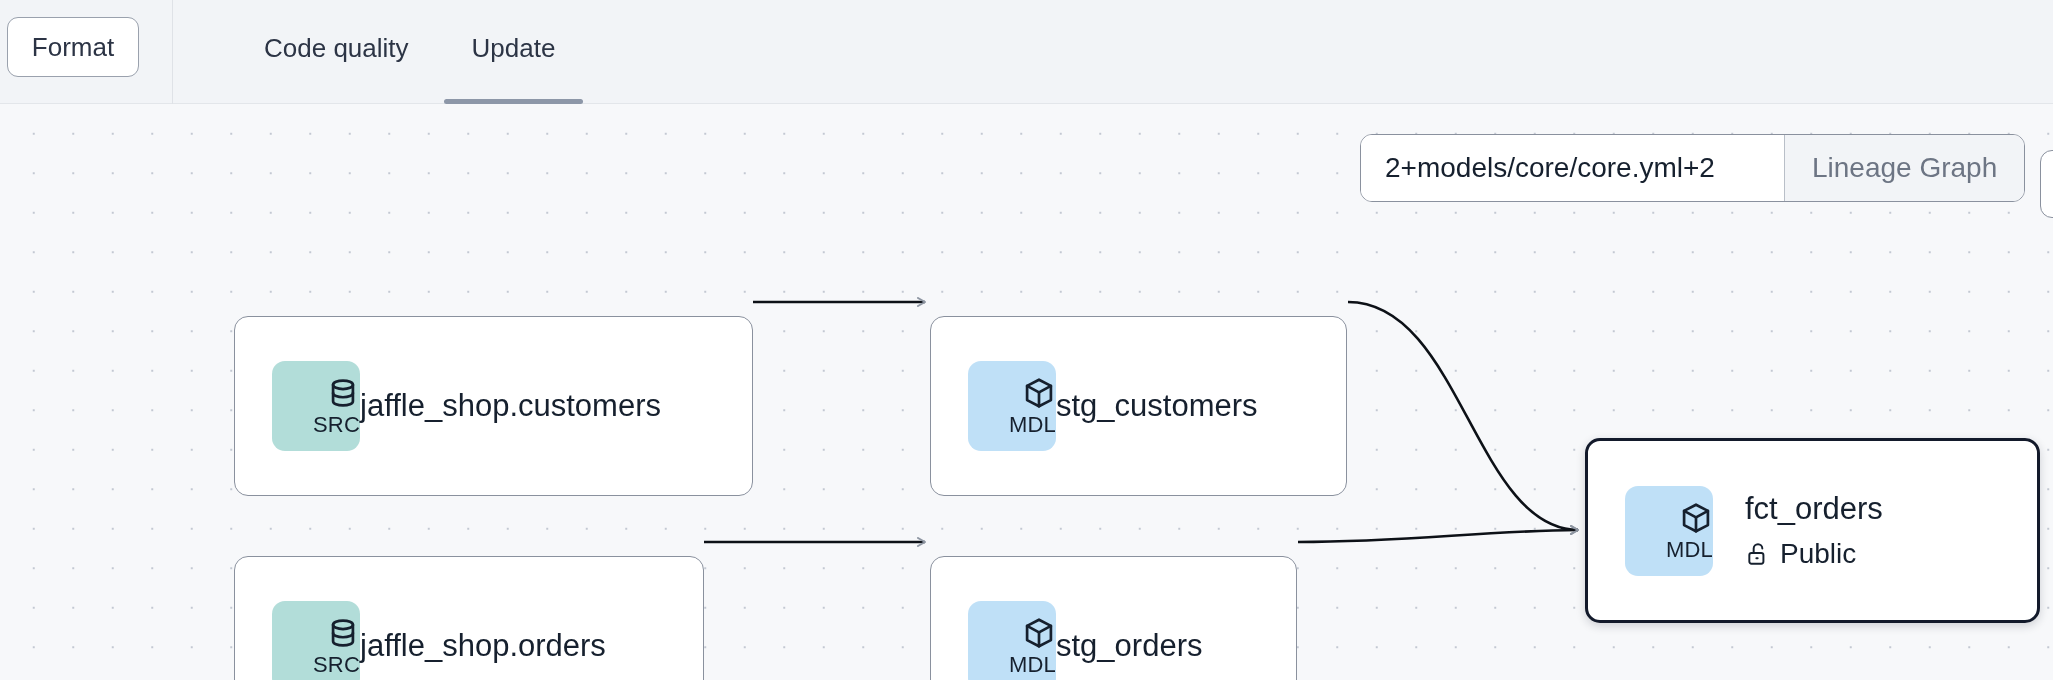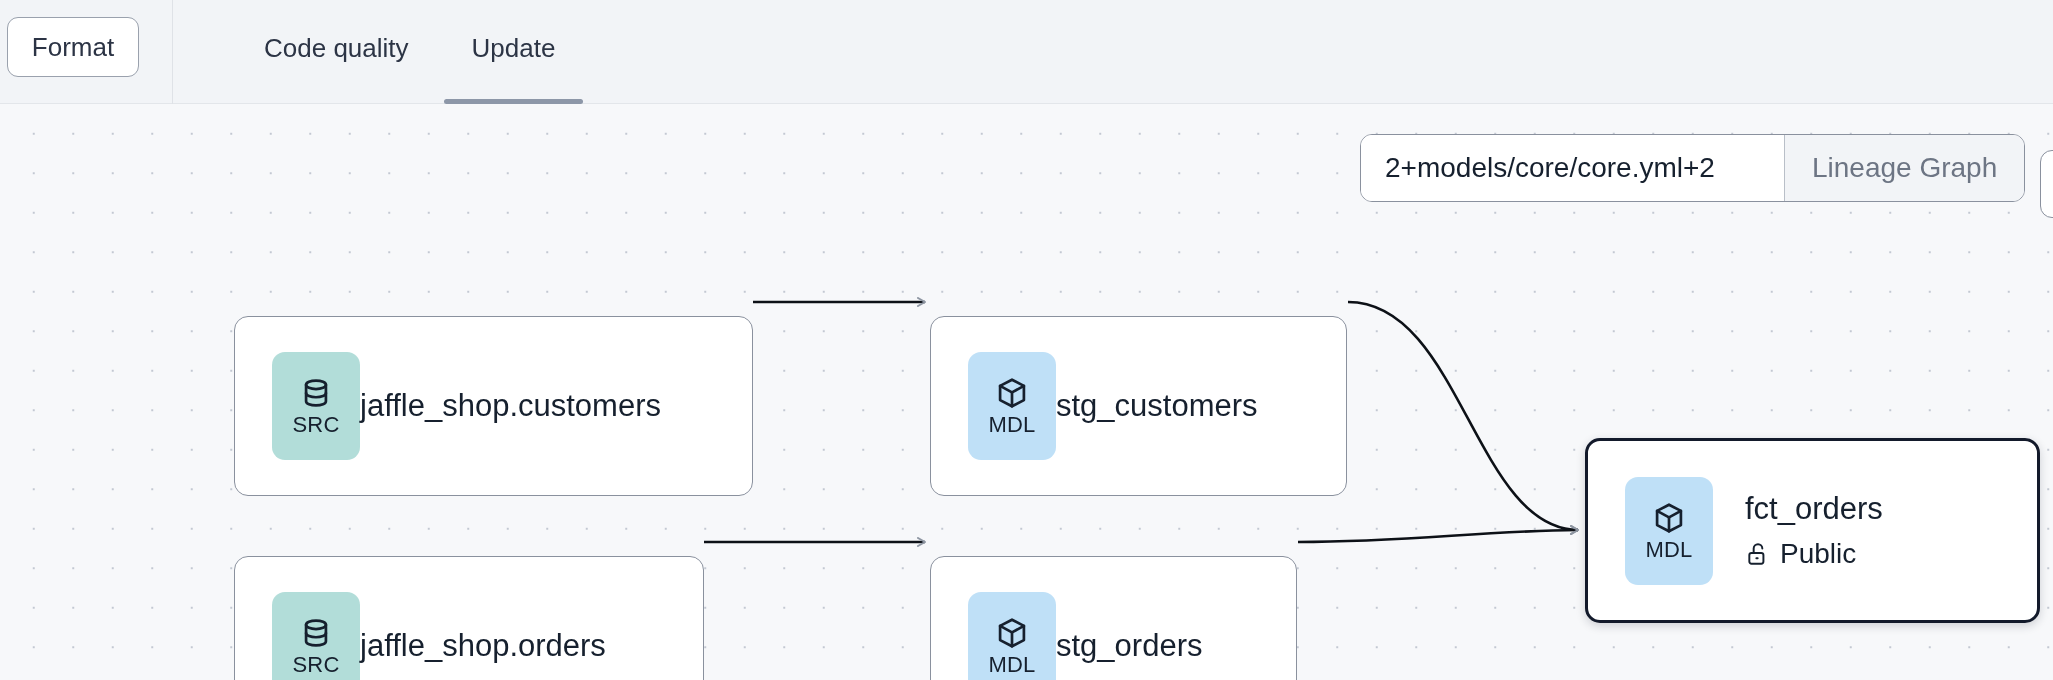--- a/index.html
+++ b/index.html
@@ -128,26 +128,26 @@
   }
   .node.selected {
     border: 3.5px solid #131a2b;
     border-radius: 15px;
     box-shadow: 0 3px 10px rgba(20,26,44,0.18);
   }
 
   .badge {
     flex: 0 0 auto;
     width: 88px;
-    height: 108px;
+    height: 90px;
     border-radius: 13px;
     margin-left: 37px;
     display: flex;
     flex-direction: column;
-    align-items: center;
+    align-items: flex-end;
     justify-content: center;
     gap: 1px;
   }
   .badge.src { background: #b2ddd9; }
   .badge.mdl { background: #bfe0f7; }
   .badge svg { display: block; }
   .badge-text {
     font-size: 22px;
     color: #16202e;
     letter-spacing: 0.2px;

